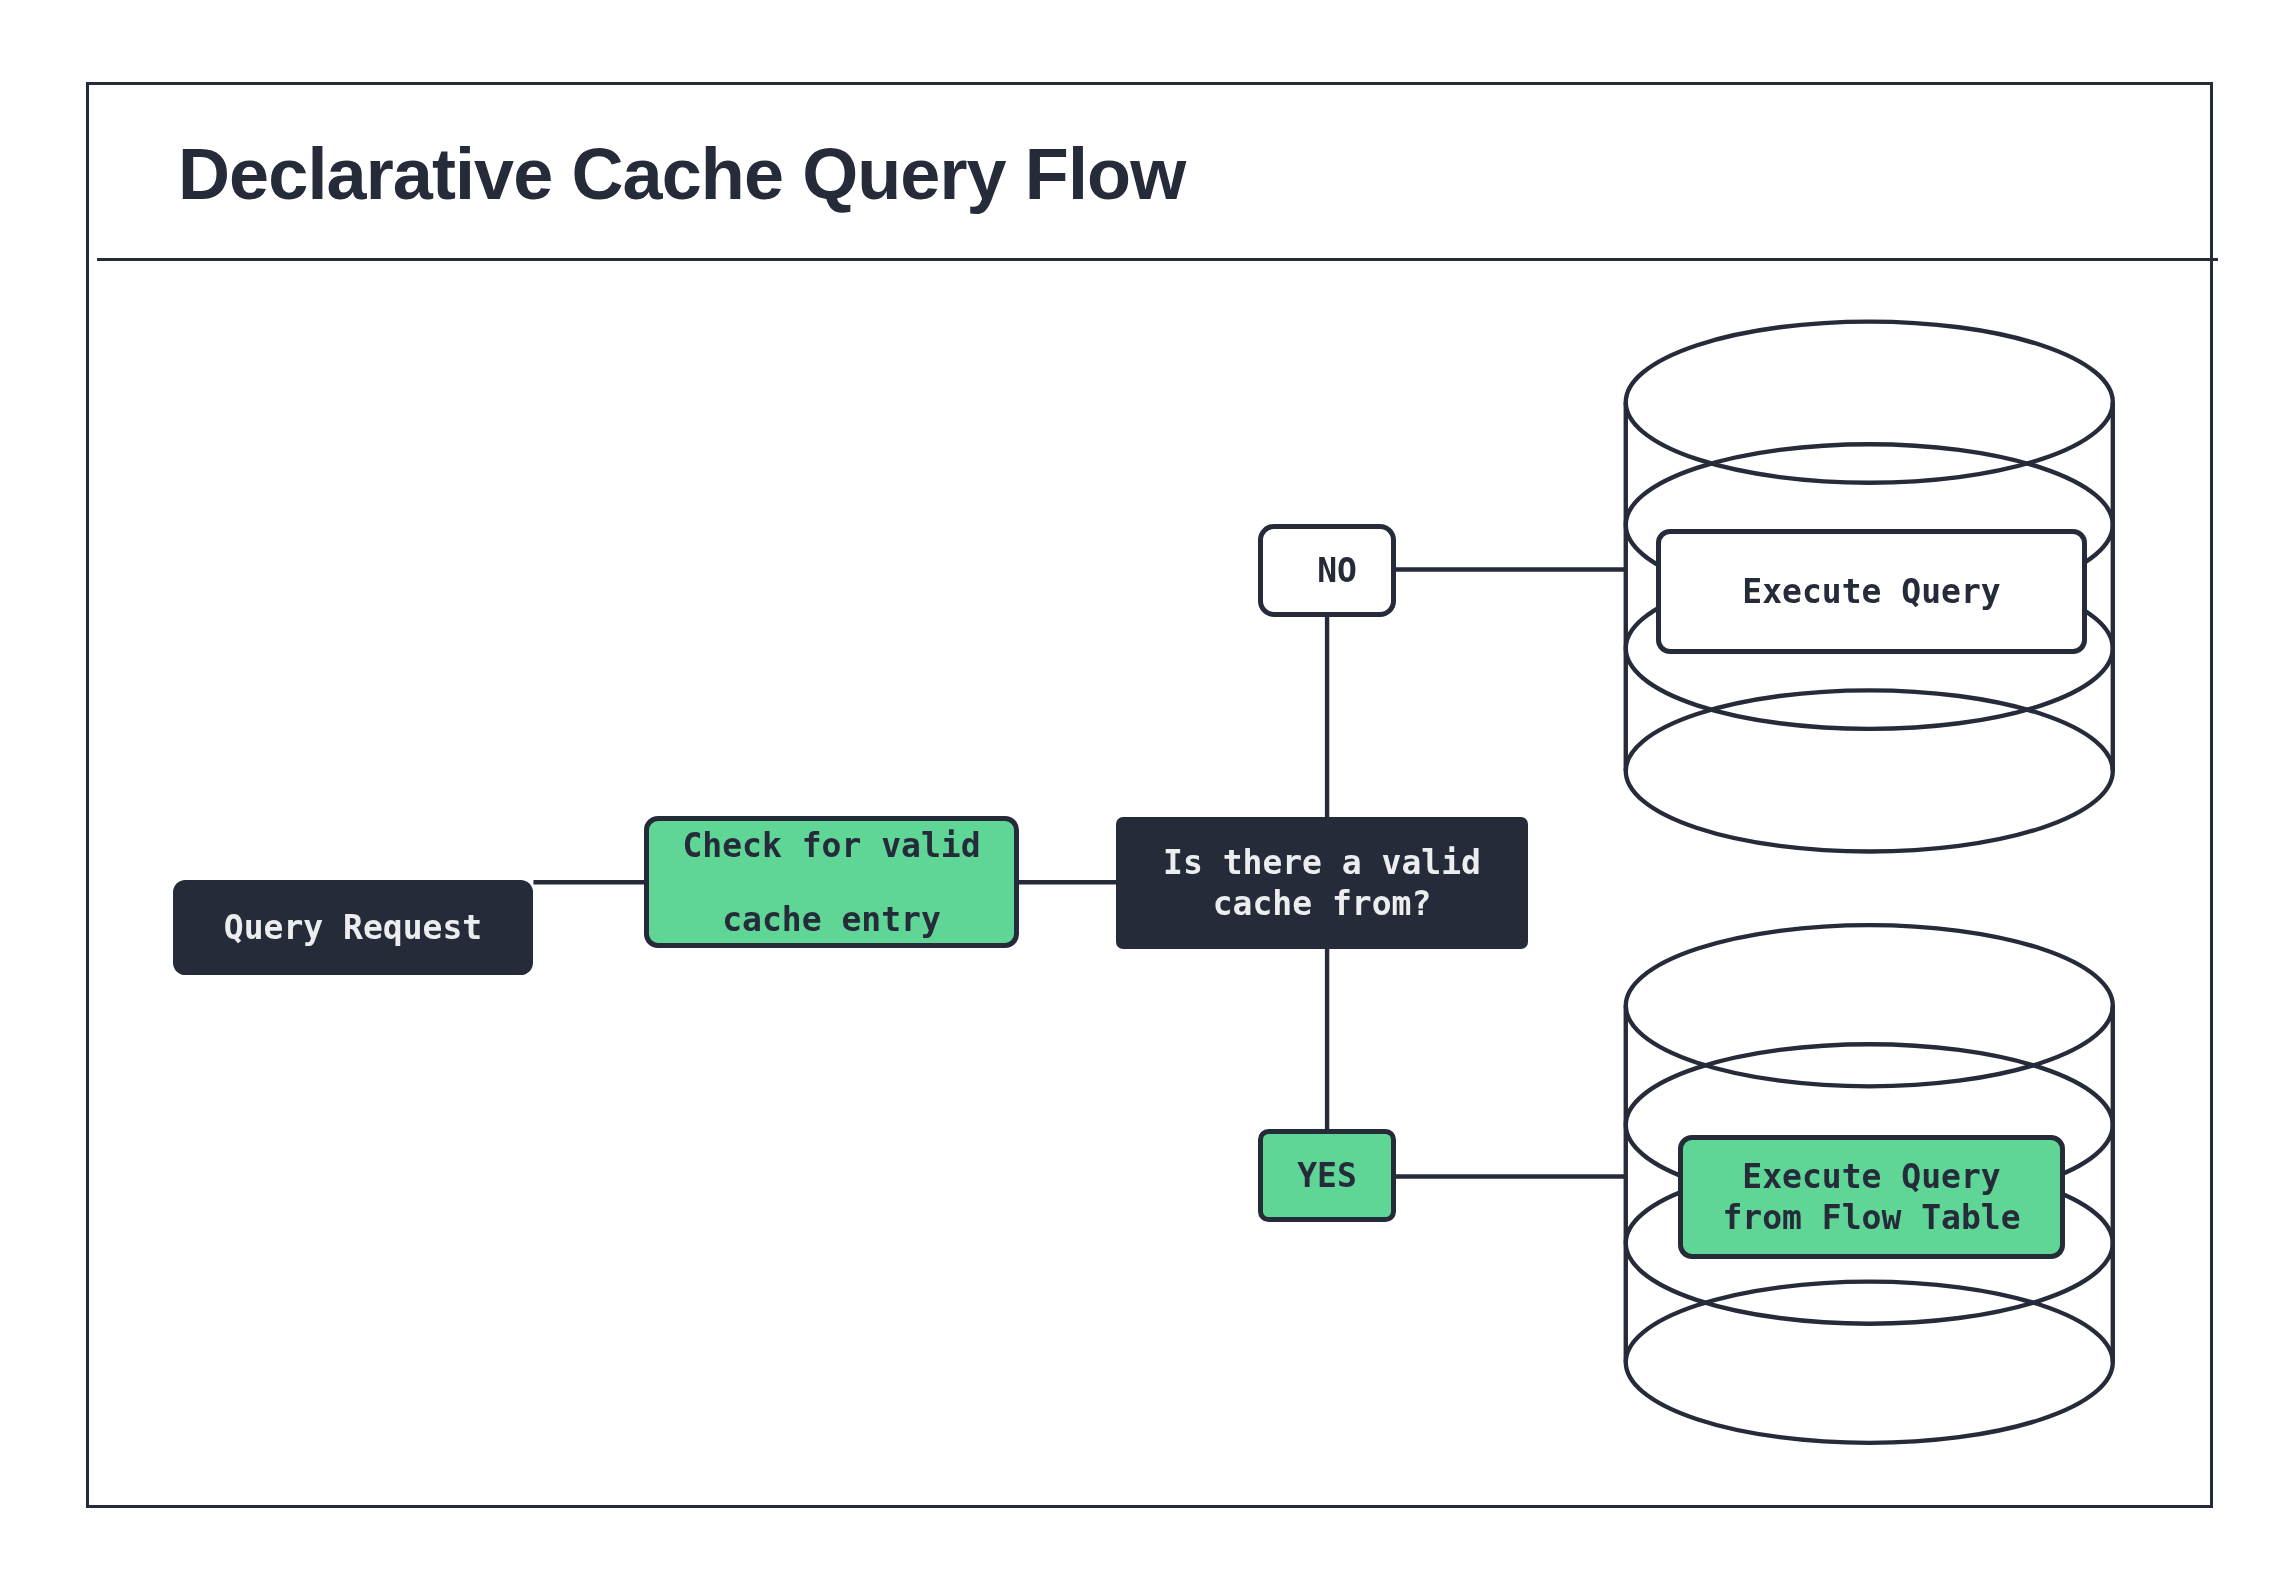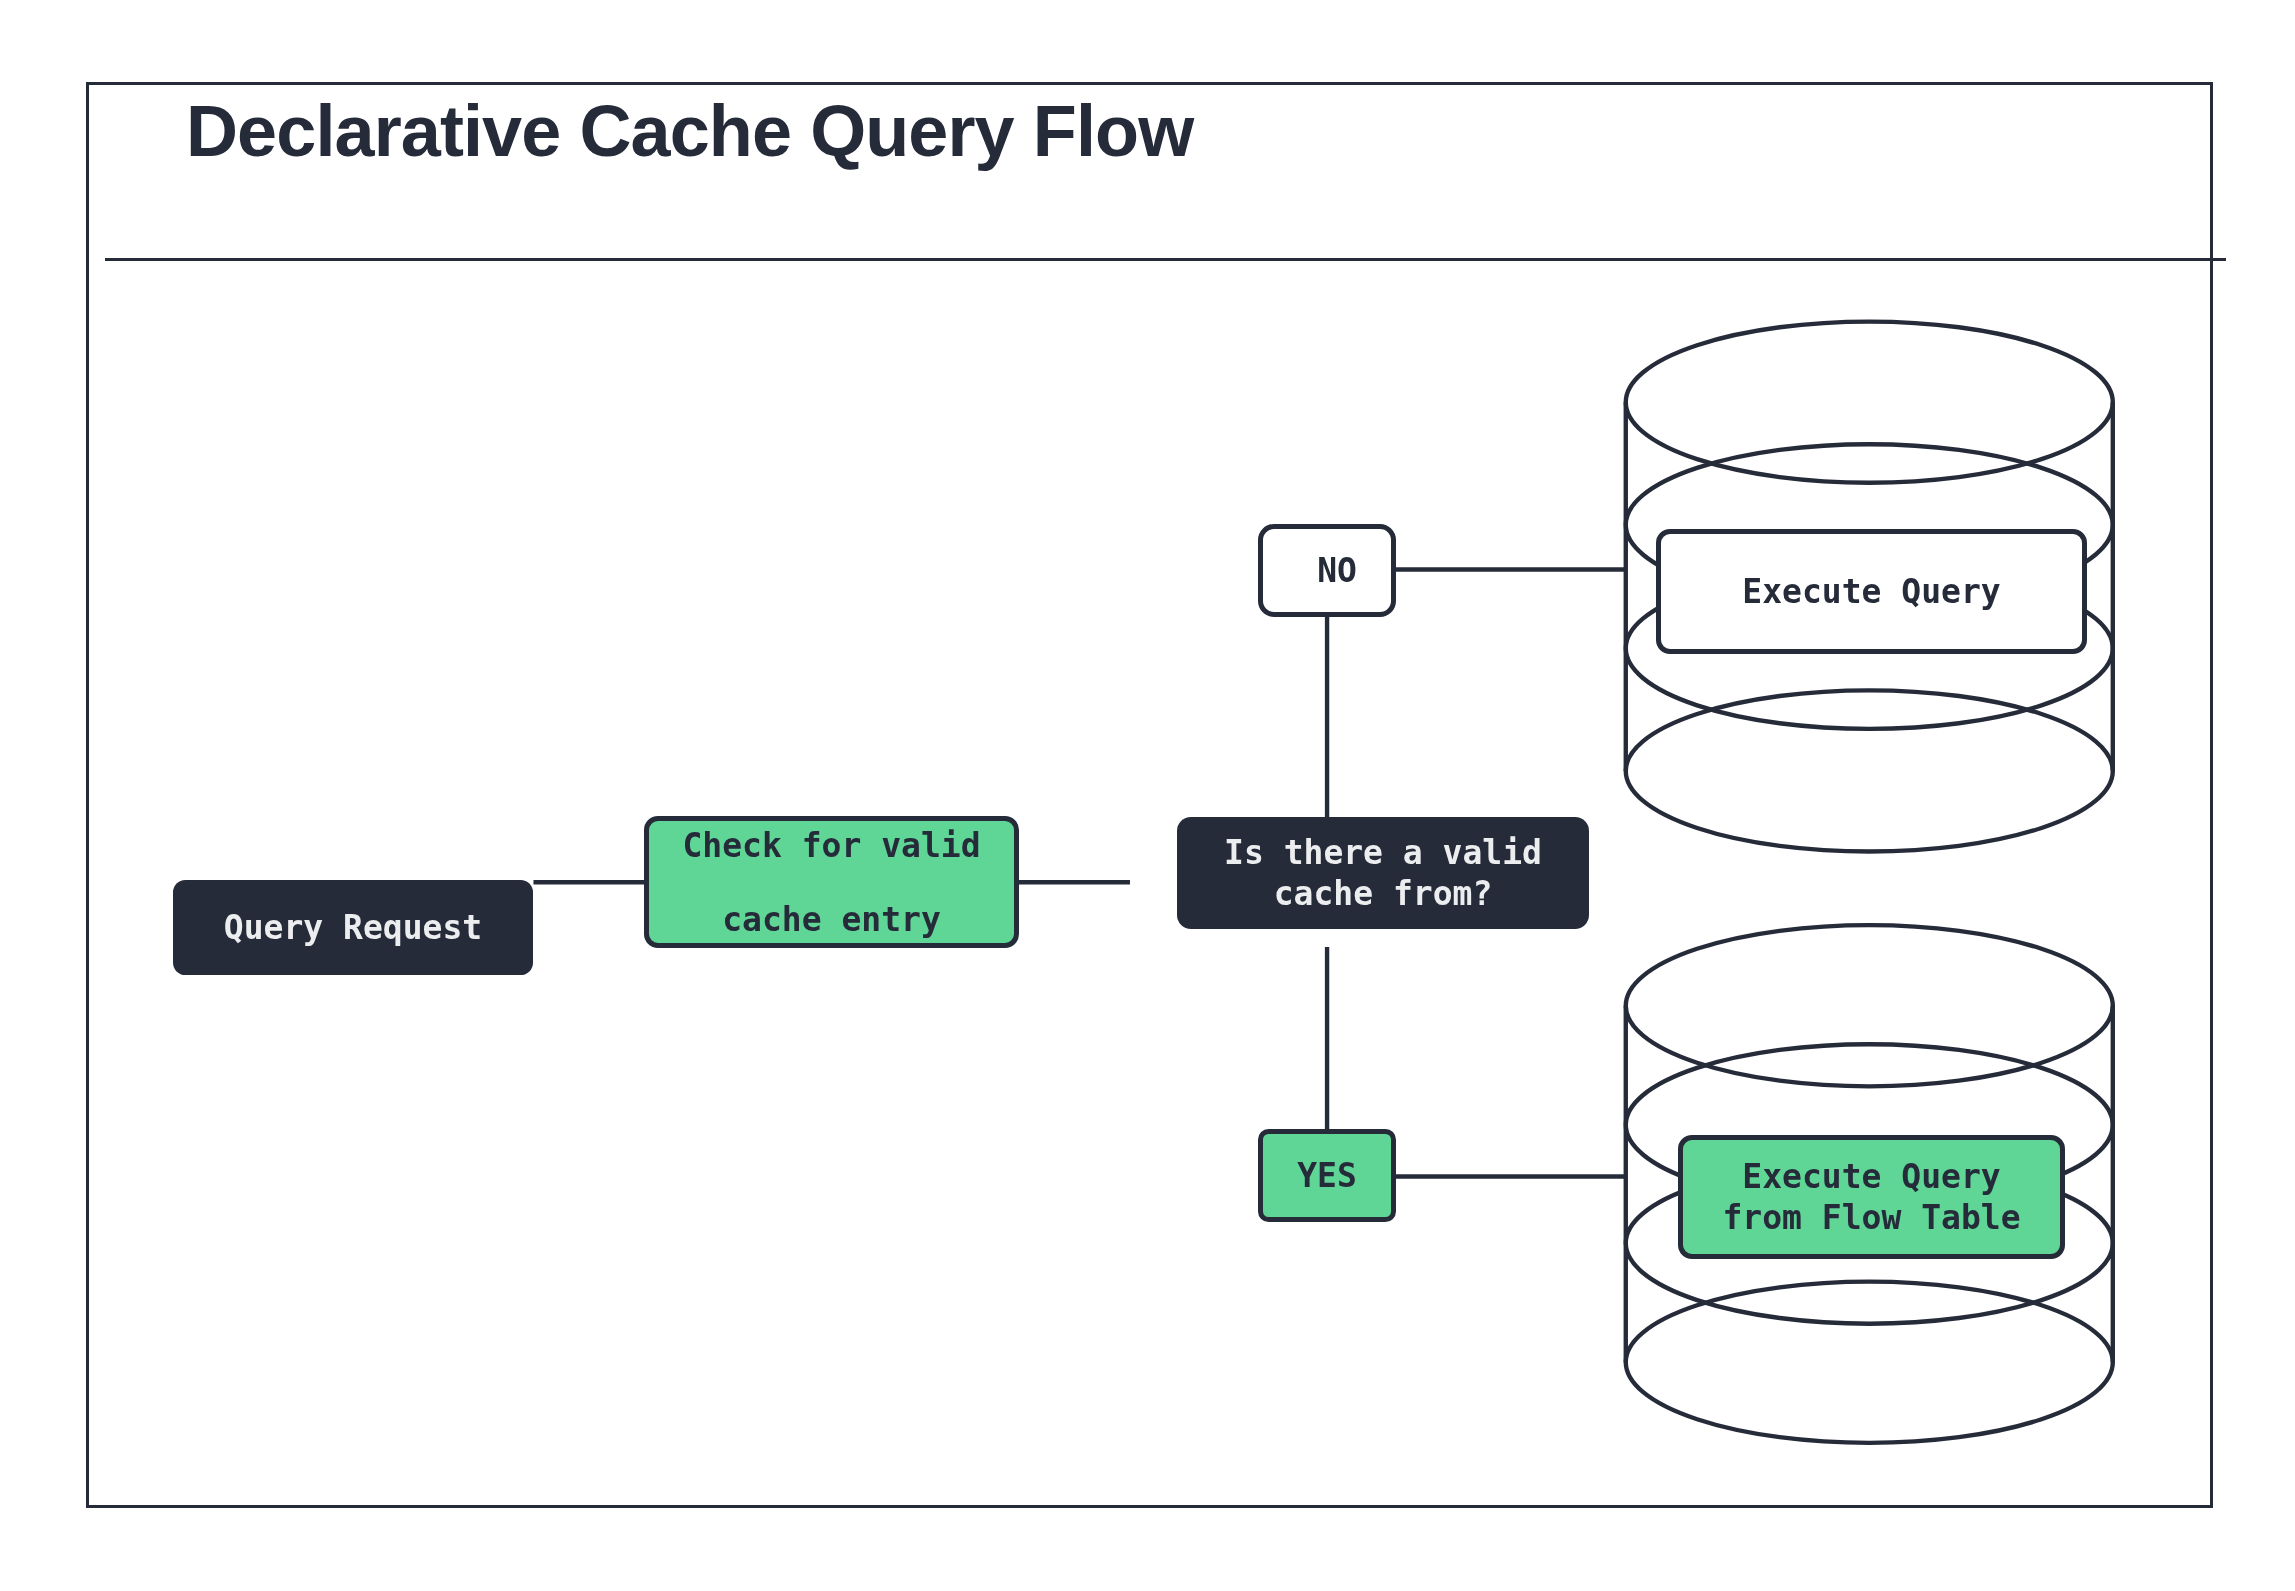--- a/index.html
+++ b/index.html
@@ -15,25 +15,26 @@
   .frame {
     position: absolute;
     left: 86px; top: 82px;
     width: 2127px; height: 1426px;
     box-sizing: border-box;
     border: 3.5px solid #262b3a;
     background: transparent;
   }
   .titlebar {
     position: absolute;
-    left: 16px; top: 0;
+    left: 8px; top: 0;
     width: 100%; height: 176px;
     box-sizing: border-box;
     border-bottom: 3.5px solid #262b3a;
     display: flex;
+    align-items: center;
   }
   .page-title {
     padding-left: 81px;
     padding-top: 5.3px;
     font-family: "Liberation Sans", sans-serif;
     font-weight: 700;
     font-size: 72px;
     letter-spacing: -0.9px;
     color: #262b3a;
     white-space: nowrap;
@@ -59,21 +60,21 @@
     font-weight: 600;
     line-height: 41px;
     white-space: nowrap;
   }
   .node.dark   { background: #262b3a; color: #ecedef; border-radius: 14px; }
   .node.green  { background: #5fd596; color: #262b3a; border: 5.3px solid #262b3a; border-radius: 14px; }
   .node.white  { background: #ffffff; color: #262b3a; border: 5.3px solid #262b3a; border-radius: 14px; }
 
   #node-query    { left: 173px;  top: 835px;  width: 360px; height: 95px; border-radius: 12.3px; margin-top: 45px; }
   #node-check    { left: 644px;  top: 816px;  width: 375px; height: 132px; gap: 33px; }
-  #node-decision { left: 1177px; top: 817px;  width: 412px; height: 112px; }
+  #node-decision { left: 1116px; top: 817px;  width: 412px; height: 132px; border-radius: 7px; }
   #node-no       { left: 1258px; top: 524px;  width: 138px; height: 93px; border-radius: 16px; padding-left: 20px; }
   #node-yes      { left: 1258px; top: 1129px; width: 138px; height: 93px; border-radius: 10.5px; }
   #node-srcdb    { left: 1656px; top: 529px;  width: 431px; height: 125px; }
   #node-cachedb  { left: 1678px; top: 1135px; width: 387px; height: 124px; }
 </style>
 </head>
 <body>
 
 <div id="page">
 

